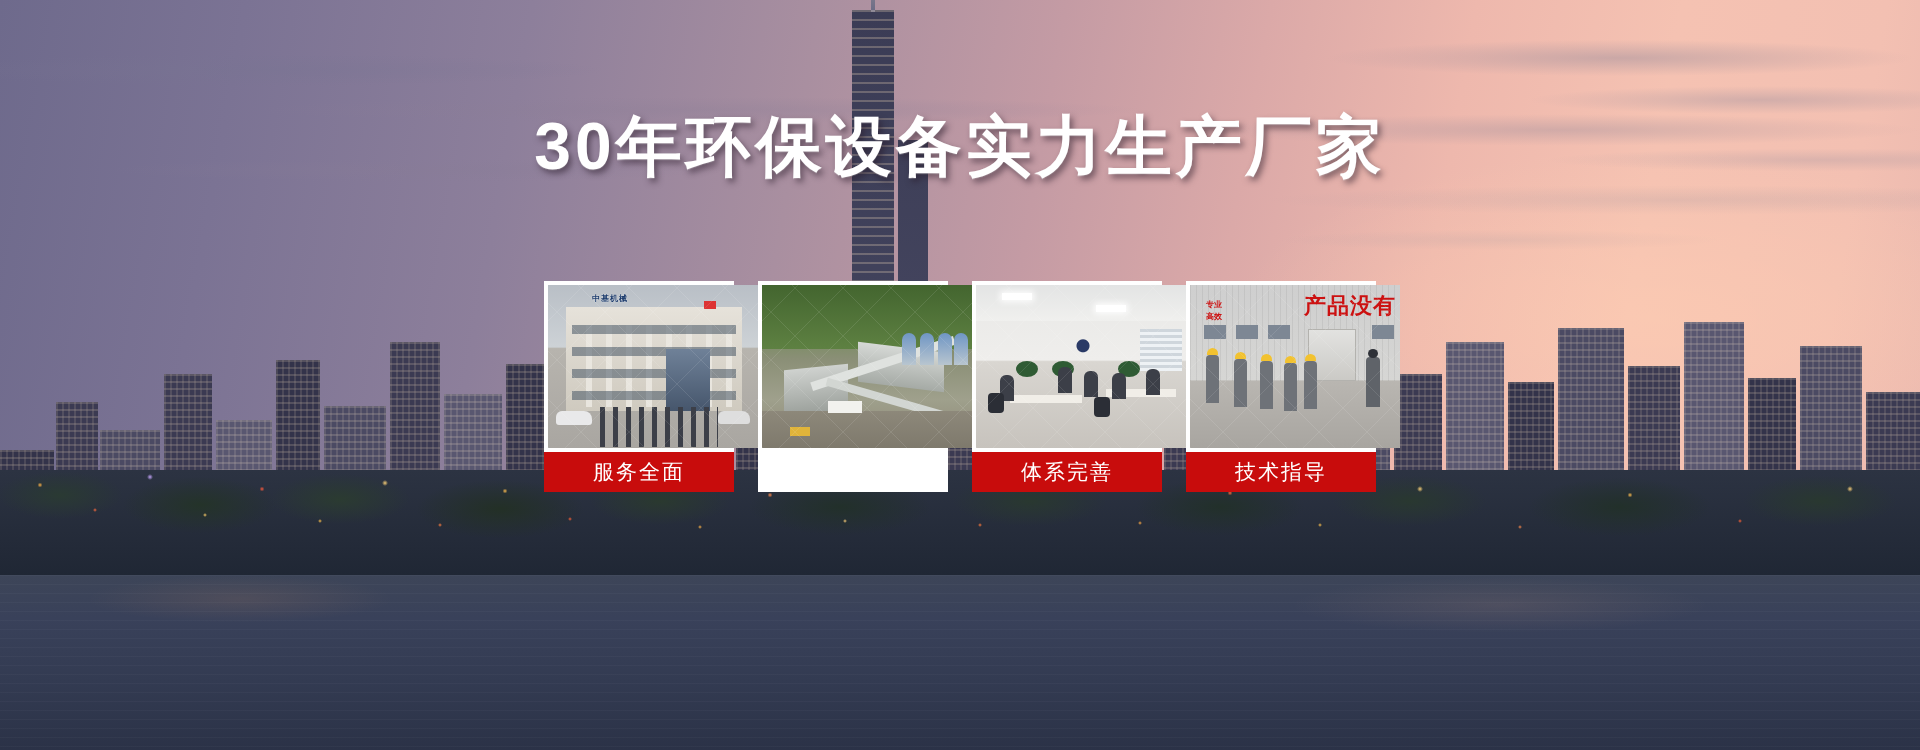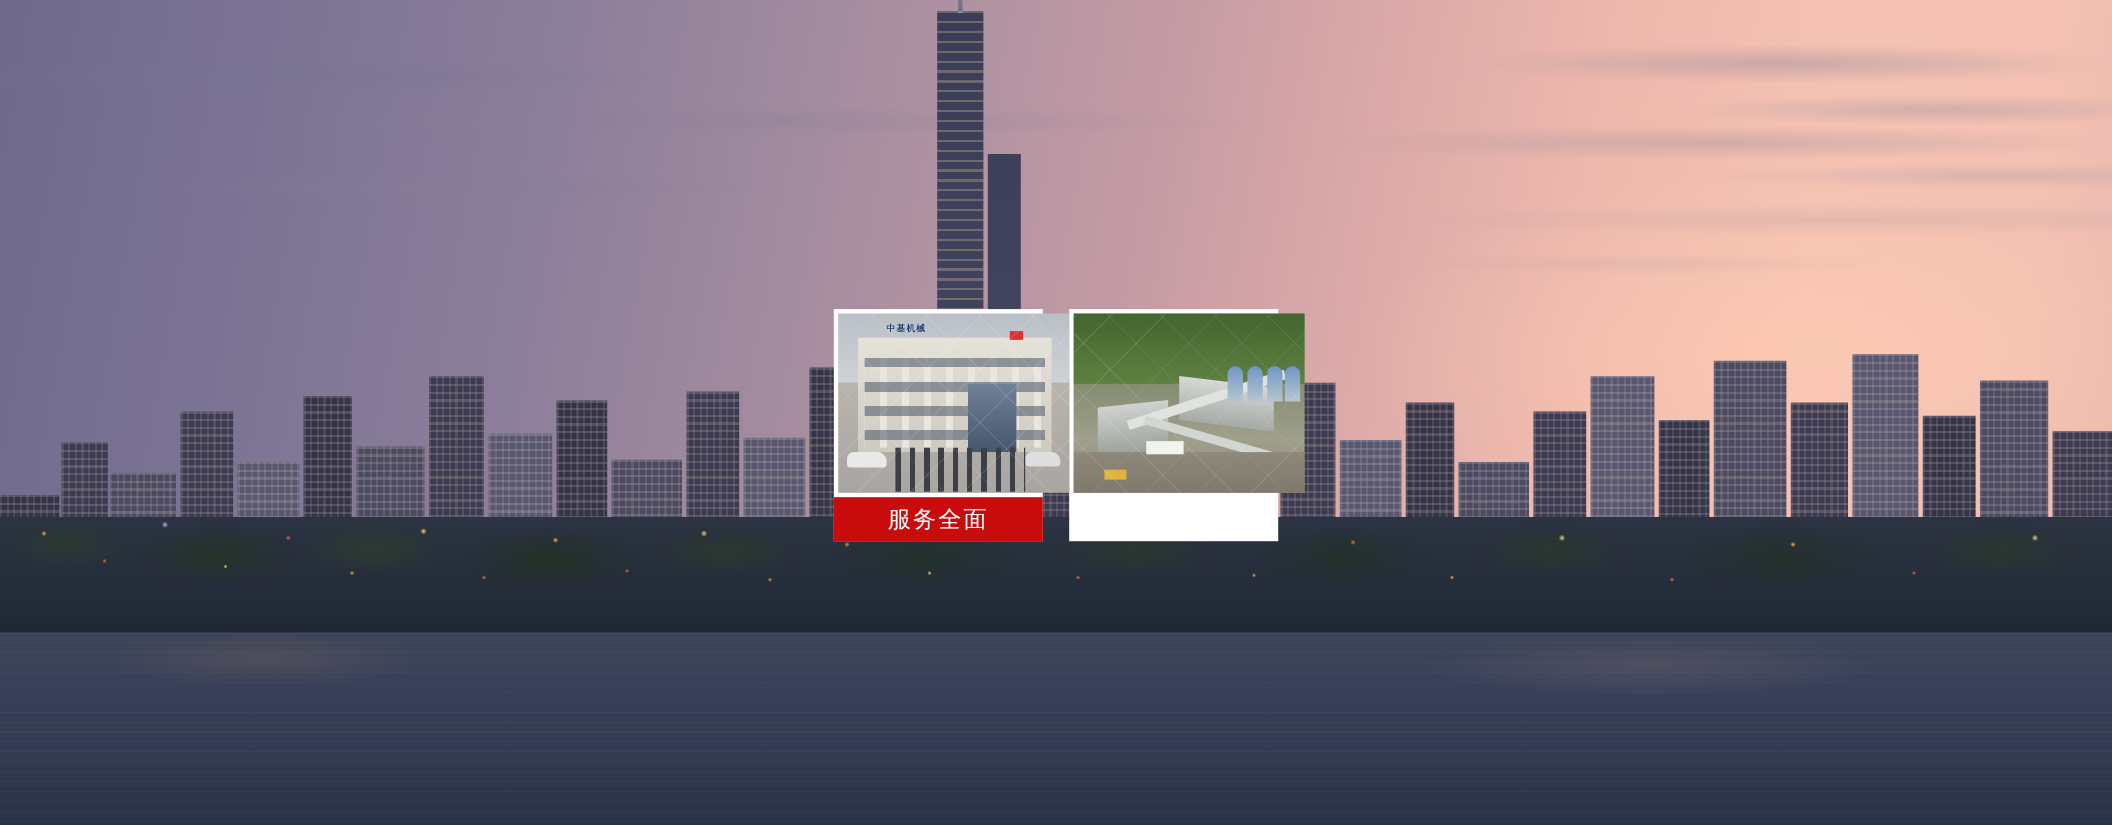--- a/index.html
+++ b/index.html
@@ -299,20 +299,21 @@
     <div class="bld dk" style="left:1866px;width:54px;height:178px"></div>
     <div class="tower"></div>
     <div class="tower2"></div>
   </div>
 
   <div class="bank"></div>
   <div class="foliage"></div>
   <div class="treelights"></div>
   <div class="river"></div>
 
+  <div class="headline">30年环保设备实力生产厂家</div>
 
 
   <div class="cards">
 
     <div class="card">
       <div class="thumb t1">
         <div class="bldg"></div>
         <div class="sign">中基机械</div>
         <div class="entr"></div>
           <div class="flag"></div>
@@ -333,16 +334,57 @@
         <div class="silo s1"></div>
           <div class="silo s2"></div>
         <div class="silo s3"></div>
           <div class="silo s4"></div>
         <div class="yard"></div>
           <div class="truck"></div>
           <div class="exc"></div>
       </div>
     </div>
 
-
+    <div class="card">
+      <div class="thumb t3">
+        <div class="ceil"></div>
+        <div class="lamp l1"></div>
+          <div class="lamp l2"></div>
+        <div class="logo"></div>
+          <div class="blind"></div>
+        <div class="plant p1"></div>
+          <div class="plant p2"></div>
+          <div class="plant p3"></div>
+        <div class="desk d1"></div>
+          <div class="desk d2"></div>
+        <div class="ppl q1"></div>
+          <div class="ppl q2"></div>
+          <div class="ppl q3"></div>
+        <div class="ppl q4"></div>
+          <div class="ppl q5"></div>
+        <div class="chair c1"></div>
+          <div class="chair c2"></div>
+      </div>
+      <div class="cap">体系完善</div>
+    </div>
+
+    <div class="card">
+      <div class="thumb t4">
+        <div class="wall"></div>
+        <div class="bigtext">产品没有</div>
+        <div class="smalltext">专业<br>高效</div>
+        <div class="win w1"></div>
+          <div class="win w2"></div>
+        <div class="win w3"></div>
+          <div class="win w4"></div>
+        <div class="door"></div>
+        <div class="worker k1"></div>
+          <div class="worker k2"></div>
+          <div class="worker k3"></div>
+        <div class="worker k4"></div>
+          <div class="worker k5"></div>
+        <div class="boss"></div>
+      </div>
+      <div class="cap">技术指导</div>
+    </div>
 
   </div>
 </div>
 
 </body></html>

